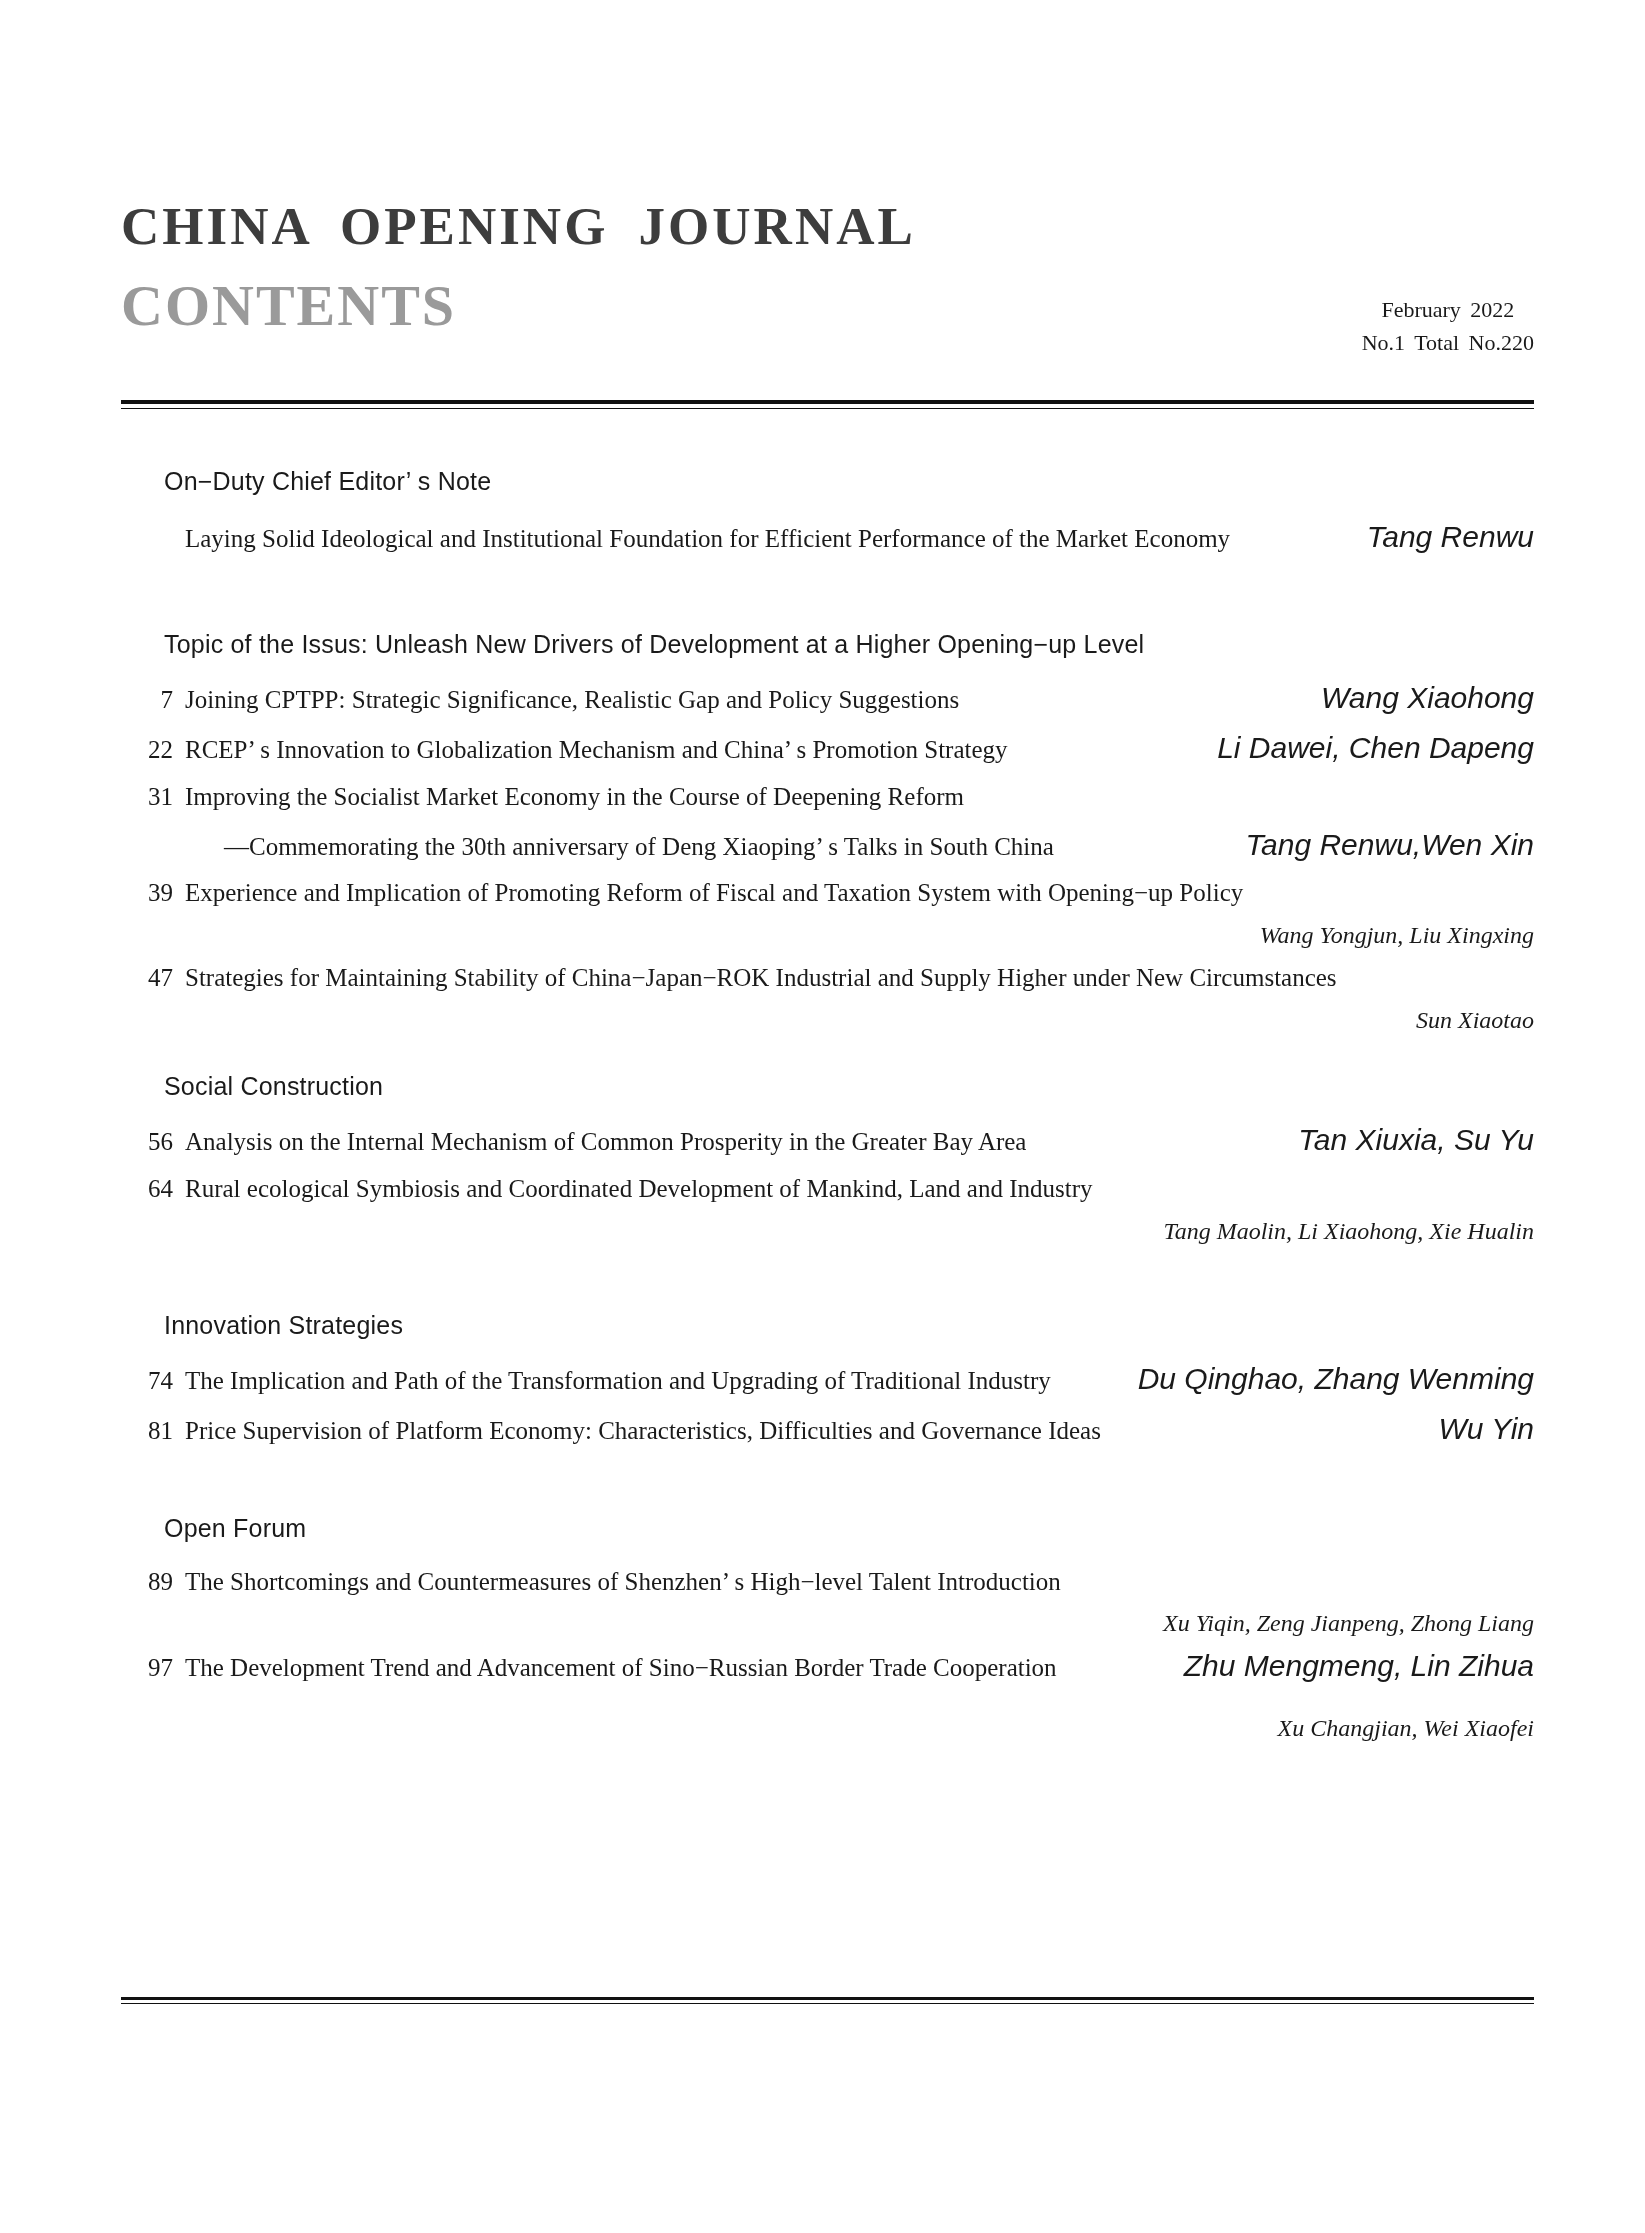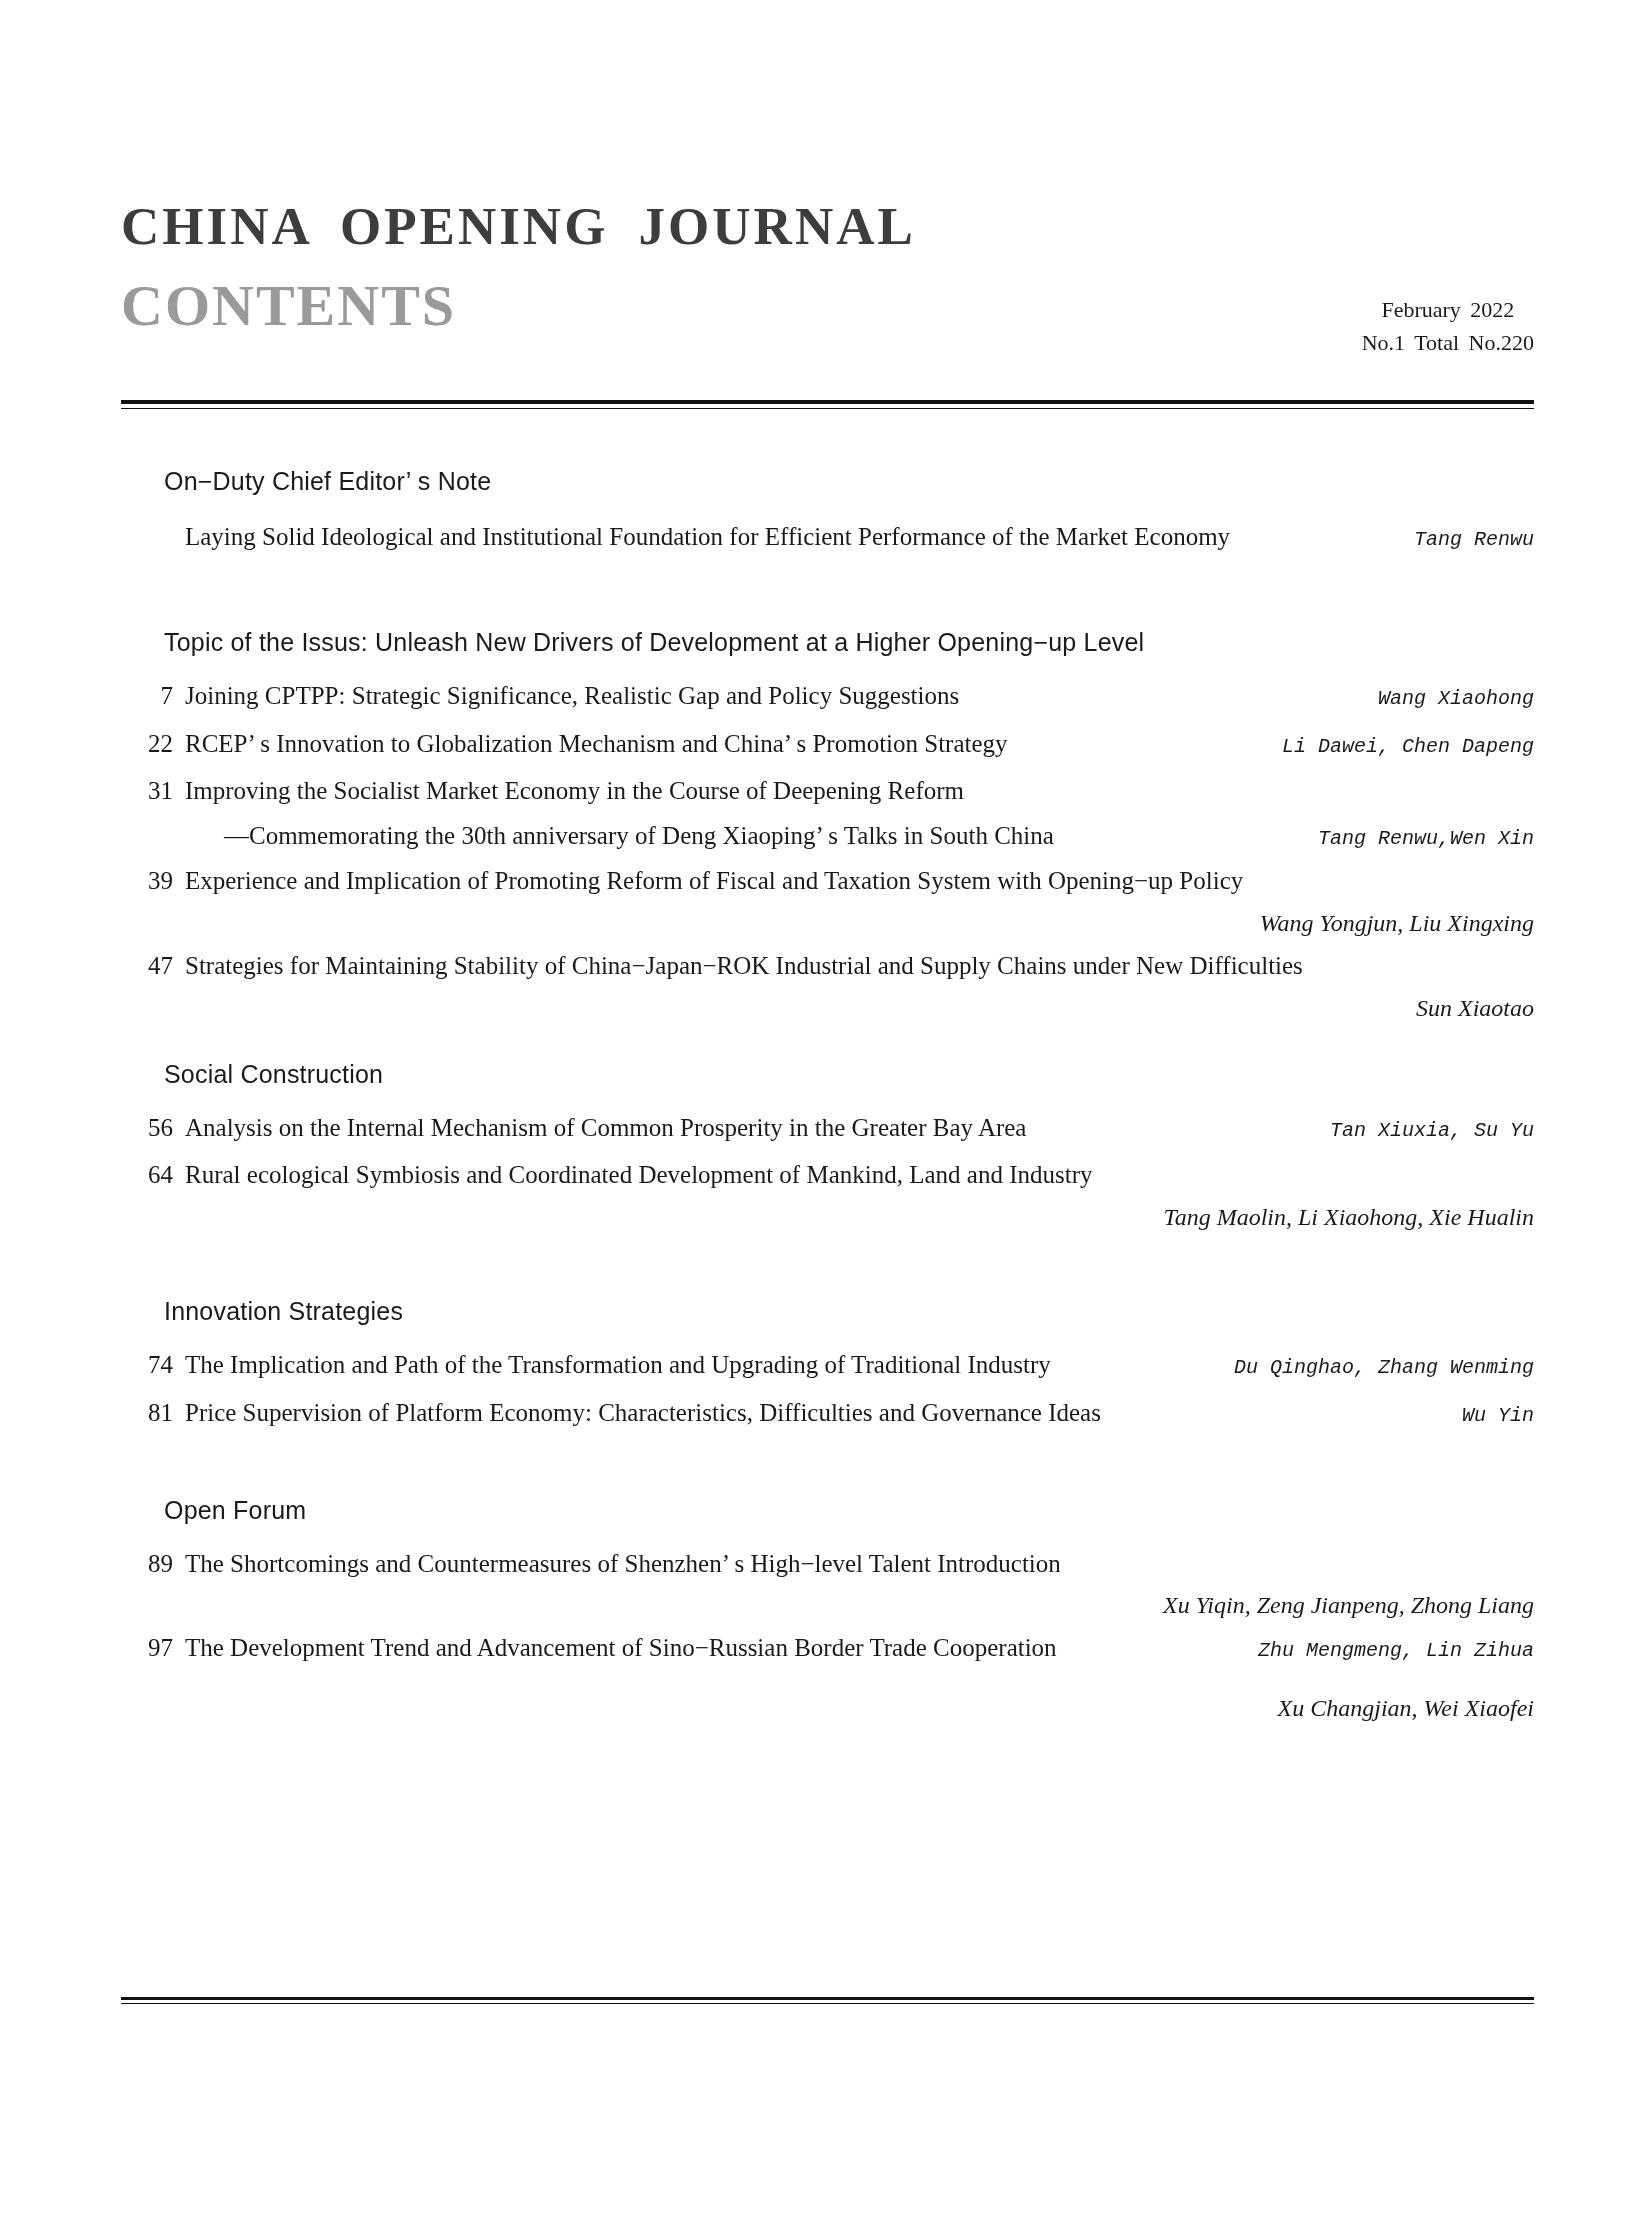--- a/index.html
+++ b/index.html
@@ -114,22 +114,22 @@
     padding-right: 12px;
   }
   .title {
     flex: 1 1 auto;
     font-size: 25px;
     font-family: "Liberation Serif", serif;
     line-height: 1.35;
   }
   .authors {
     font-style: italic;
-    font-size: 20px;
-    font-family: Liberation Mono, monospace;
+    font-size: 30px;
+    font-family: Liberation Sans, sans-serif;
     white-space: nowrap;
     padding-left: 18px;
     text-align: left;
   }
   .authors-right {
     text-align: right;
     font-style: italic;
     font-size: 24px;
     font-family: "Liberation Serif", serif;
     width: 100%;
@@ -207,21 +207,21 @@
     <div class="entry">
       <div class="pg">39</div>
       <div class="title">Experience and Implication of Promoting Reform of Fiscal and Taxation System with Opening−up Policy</div>
     </div>
     <div style="height:12px"></div>
     <div class="authors-right">Wang Yongjun, Liu Xingxing</div>
     <div style="height:12px"></div>
 
     <div class="entry">
       <div class="pg">47</div>
-      <div class="title">Strategies for Maintaining Stability of China−Japan−ROK Industrial and Supply Chains under New Difficulties</div>
+      <div class="title">Strategies for Maintaining Stability of China−Japan−ROK Industrial and Supply Higher under New Circumstances</div>
     </div>
     <div style="height:12px"></div>
     <div class="authors-right">Sun Xiaotao</div>
 
     <div style="height:38px"></div>
     <div class="section-head">Social Construction</div>
     <div style="height:22px"></div>
 
     <div class="entry">
       <div class="pg">56</div>

